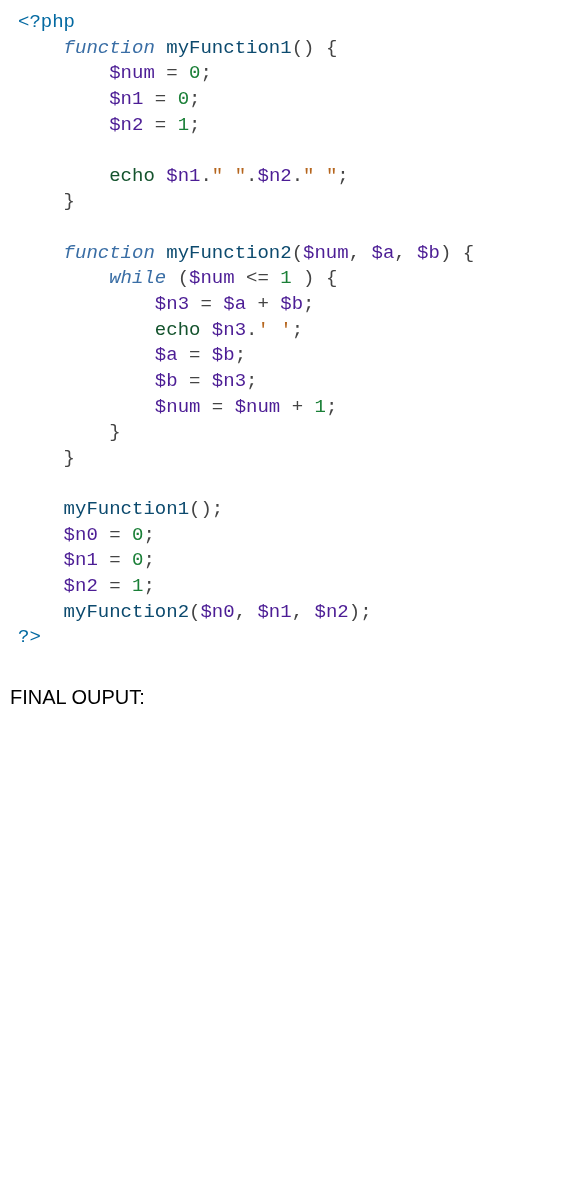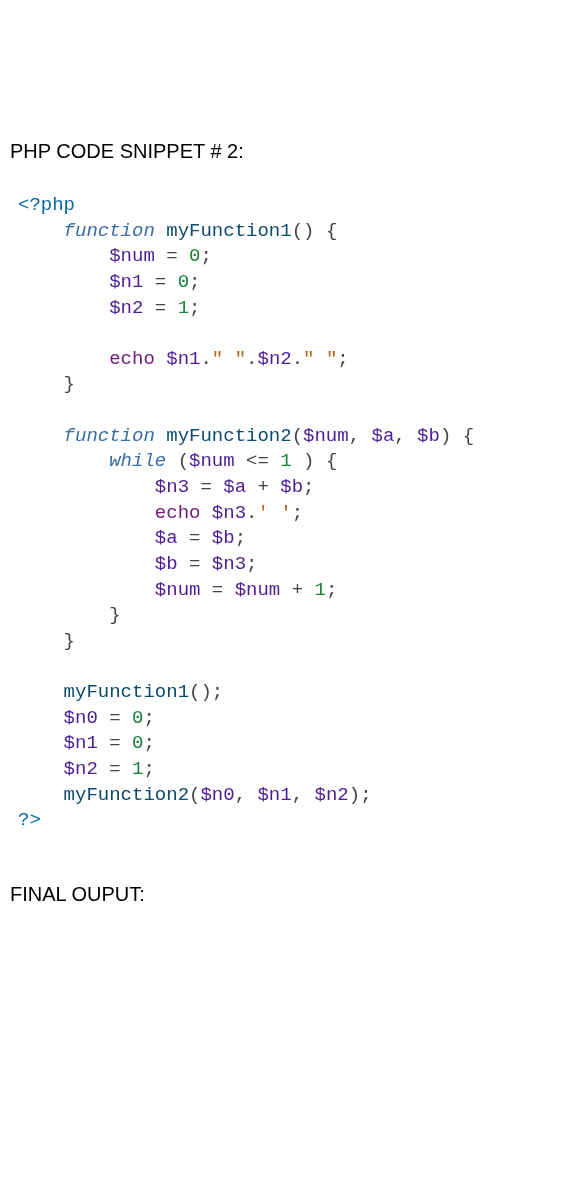--- a/index.html
+++ b/index.html
@@ -19,46 +19,45 @@
     font-weight: normal;
     font-family: Arial, sans-serif;
     margin-top: 130px;
     margin-bottom: 30px;
     margin-left: 0;
   }
   .final-heading {
     font-size: 20px;
     font-weight: normal;
     font-family: Arial, sans-serif;
-    margin-top: 49px;
+    margin-top: 35px;
     margin-left: 0;
   }
   pre.code {
     font-family: "Consolas", "Courier New", monospace;
     font-size: 19px;
     line-height: 1.35;
     white-space: pre;
     margin-left: 8px;
   }
   
   .t-kw       { color: #3a6ea5; font-style: italic; }   
   .t-func     { color: #0c4a6e; }                         
   .t-var      { color: #4c1d95; }                         
   .t-num      { color: #1a7f37; }                         
   .t-punct    { color: #444444; }                         
   .t-php      { color: #0369a1; }                         
-  .t-echo     { color: #701a75; }                         
+  .t-echo     { color: #14532d; }                         
   .t-str      { color: #b5651d; }                         
 </style>
 </head>
 <body>
 
 <div class="page">
 
-  <h2 class="heading">PHP CODE SNIPPET # 2:</h2>
 
   <pre class="code"><span class="t-php">&lt;?php</span>
     <span class="t-kw">function</span> <span class="t-func">myFunction1</span><span class="t-punct">(</span><span class="t-punct">)</span> <span class="t-punct">{</span>
         <span class="t-var">$num</span><span class="t-punct"> = </span><span class="t-num">0</span><span class="t-punct">;</span>
         <span class="t-var">$n1</span><span class="t-punct"> = </span><span class="t-num">0</span><span class="t-punct">;</span>
         <span class="t-var">$n2</span><span class="t-punct"> = </span><span class="t-num">1</span><span class="t-punct">;</span>
 
         <span class="t-echo">echo</span> <span class="t-var">$n1</span><span class="t-punct">.</span><span class="t-str">" "</span><span class="t-punct">.</span><span class="t-var">$n2</span><span class="t-punct">.</span><span class="t-str">" "</span><span class="t-punct">;</span>
     <span class="t-punct">}</span>
 

